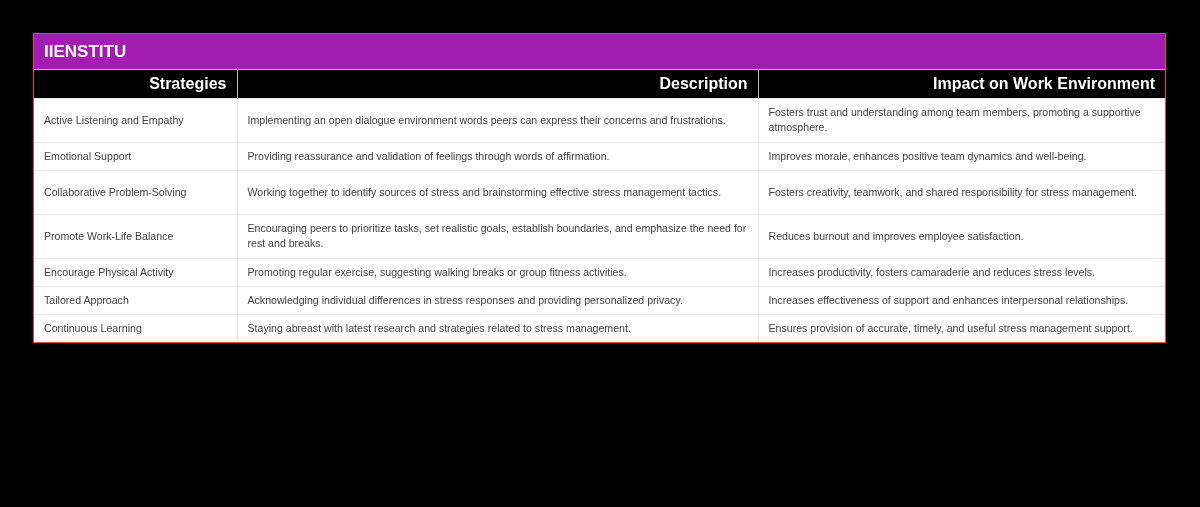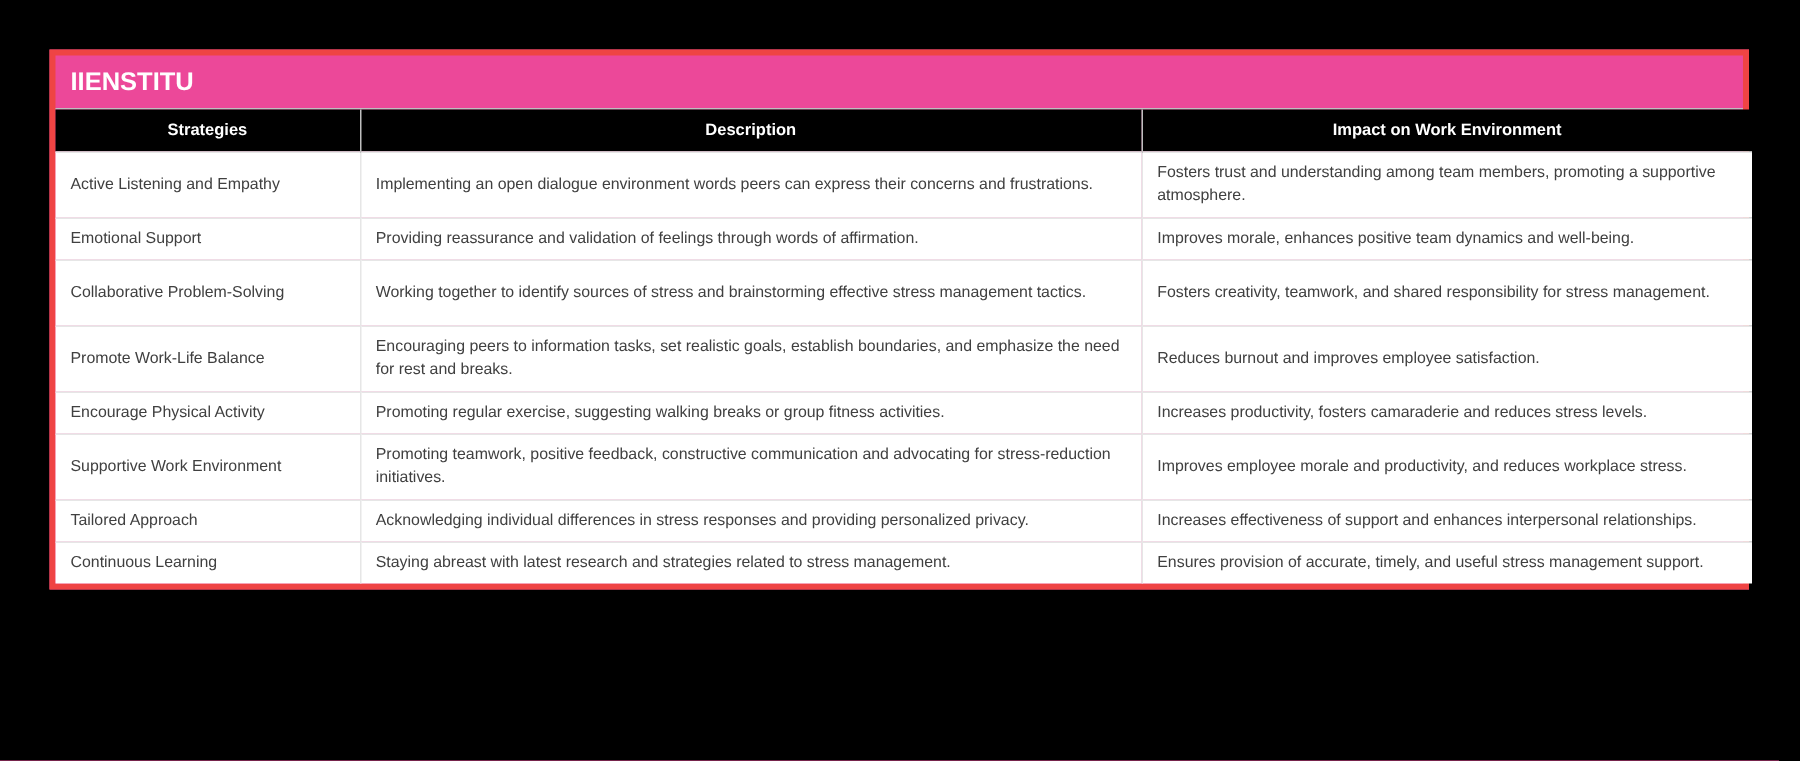--- a/index.html
+++ b/index.html
@@ -2,34 +2,34 @@
 <html><head>
 <meta charset="utf-8">
 <style>
   html, body { margin: 0; padding: 0; }
   body {
     width: 1200px; height: 507px; background: #000; position: relative; overflow: hidden;
     font-family: "Liberation Sans", "DejaVu Sans", sans-serif;
   }
   .tbl-wrap {
     position: absolute; left: 33px; top: 33px; width: 1133px;
-    border: 4px solid #ef4444; box-sizing: border-box; background: #ec4899;
+    border: 1px solid #ef4444; box-sizing: border-box; background: #a21caf;
   }
   .title {
     height: 36px; border-bottom: 1px solid #bfbfbf; color: #fff;
     font-weight: bold; font-size: 17px; line-height: 36px; padding-left: 10px;
     box-sizing: border-box;
   }
   table { border-collapse: collapse; width: 100%; table-layout: fixed; }
   col.c1 { width: 203px; }
   col.c2 { width: 521px; }
   col.c3 { width: 407px; }
   th {
-    background: #000; color: #fff; font-weight: bold; font-size: 11px;
-    text-align: center; height: 28px; padding: 0 10px; box-sizing: border-box;
+    background: #000; color: #fff; font-weight: bold; font-size: 16px;
+    text-align: right; height: 28px; padding: 0 10px; box-sizing: border-box;
     border-right: 1px solid #bfbfbf;
   }
   th:last-child { border-right: none; }
   td {
     background: #fff; color: #404040; font-size: 10.6px; line-height: 15px;
     padding: 0 10px; box-sizing: border-box; vertical-align: middle;
     border-right: 1px solid #e6e6e6; border-top: 1px solid #e6e6e6;
   }
   td:last-child { border-right: none; }
   tr.h2 td { height: 44px; }
@@ -64,32 +64,27 @@
         <td>Providing reassurance and validation of feelings through words of affirmation.</td>
         <td>Improves morale, enhances positive team dynamics and well-being.</td>
       </tr>
       <tr class="h2">
         <td>Collaborative Problem-Solving</td>
         <td>Working together to identify sources of stress and brainstorming effective stress management tactics.</td>
         <td>Fosters creativity, teamwork, and shared responsibility for stress management.</td>
       </tr>
       <tr class="h2">
         <td>Promote Work-Life Balance</td>
-        <td>Encouraging peers to information tasks, set realistic goals, establish boundaries, and emphasize the need for rest and breaks.</td>
+        <td>Encouraging peers to prioritize tasks, set realistic goals, establish boundaries, and emphasize the need for rest and breaks.</td>
         <td>Reduces burnout and improves employee satisfaction.</td>
       </tr>
       <tr class="h1">
         <td>Encourage Physical Activity</td>
         <td>Promoting regular exercise, suggesting walking breaks or group fitness activities.</td>
         <td>Increases productivity, fosters camaraderie and reduces stress levels.</td>
-      </tr>
-      <tr class="h2">
-        <td>Supportive Work Environment</td>
-        <td>Promoting teamwork, positive feedback, constructive communication and advocating for stress-reduction initiatives.</td>
-        <td>Improves employee morale and productivity, and reduces workplace stress.</td>
       </tr>
       <tr class="h1">
         <td>Tailored Approach</td>
         <td>Acknowledging individual differences in stress responses and providing personalized privacy.</td>
         <td>Increases effectiveness of support and enhances interpersonal relationships.</td>
       </tr>
       <tr class="h1">
         <td>Continuous Learning</td>
         <td>Staying abreast with latest research and strategies related to stress management.</td>
         <td>Ensures provision of accurate, timely, and useful stress management support.</td>

